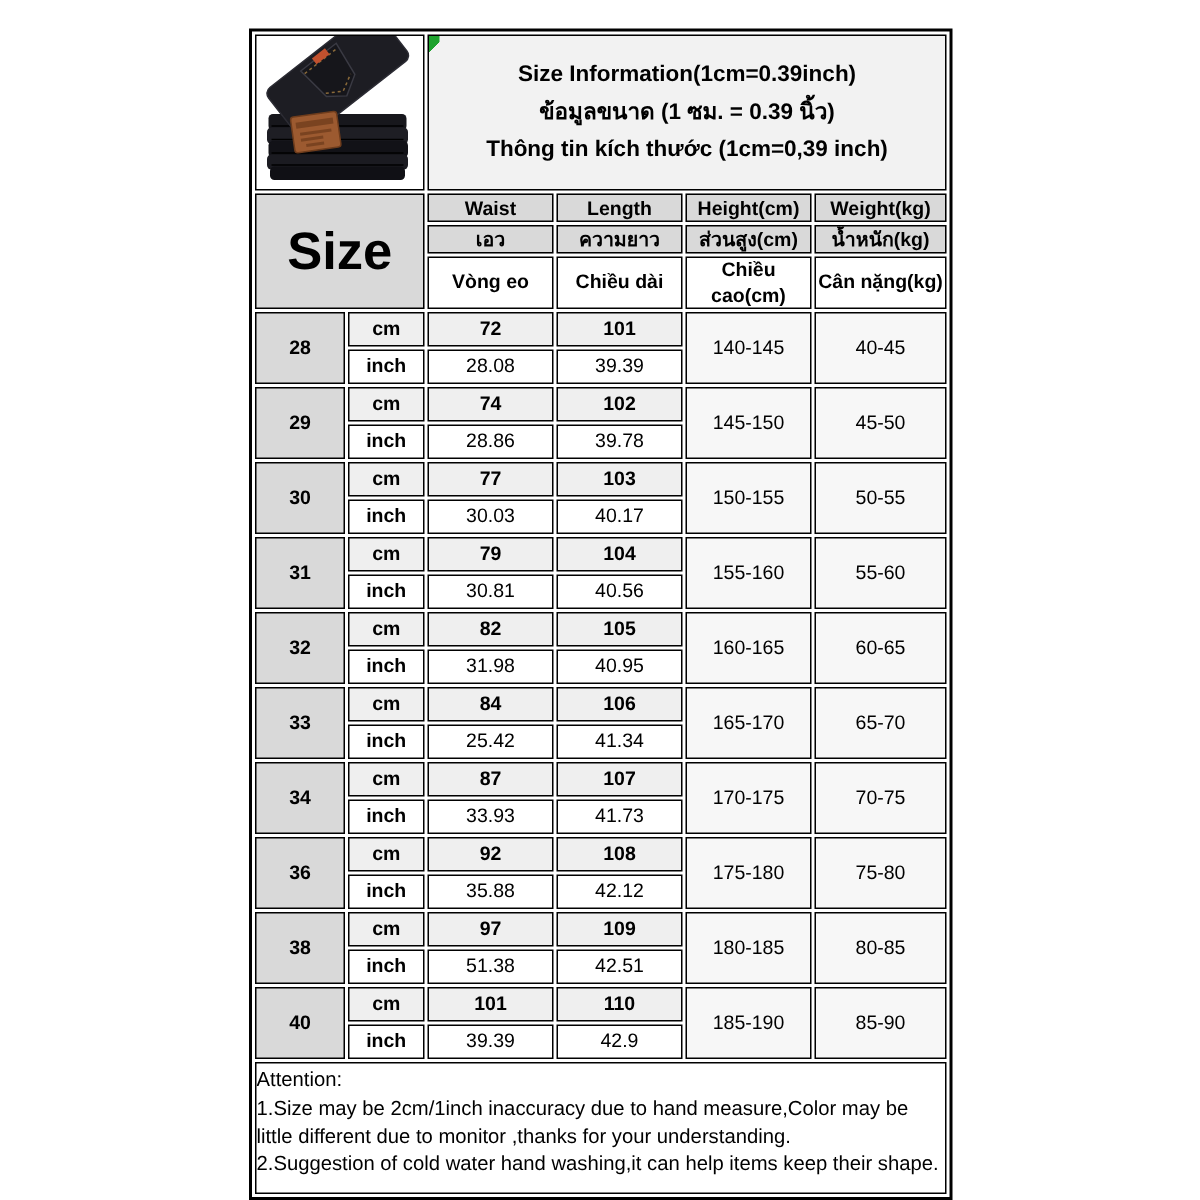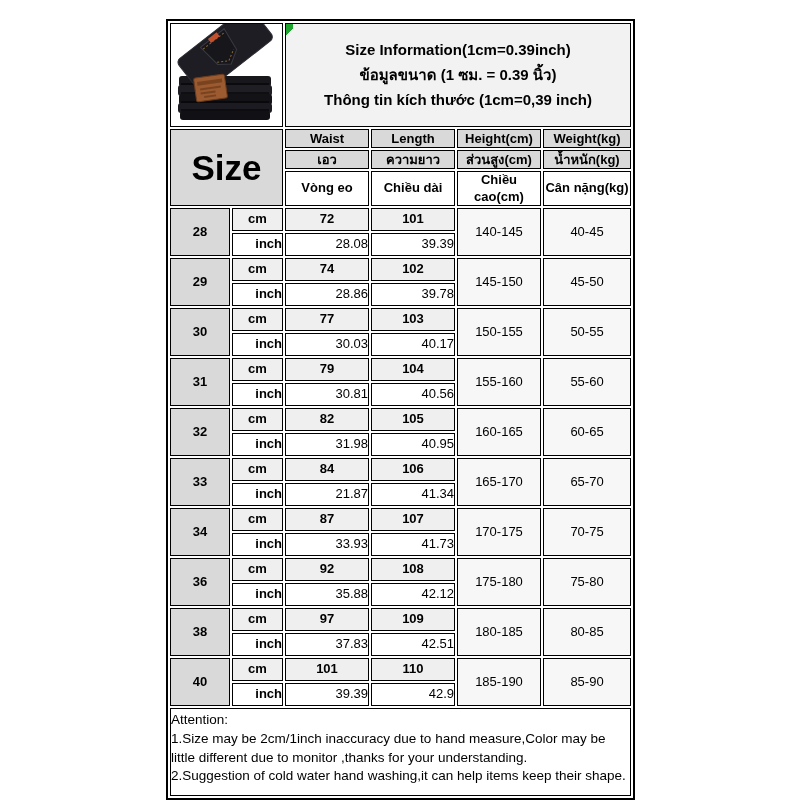--- a/index.html
+++ b/index.html
@@ -15,21 +15,21 @@
   .title-cell{background:#f2f2f2;font-weight:700;font-size:15px;position:relative;}
   .title-cell .tline{white-space:nowrap;line-height:1.65;}
   .g-mark{position:absolute;left:0;top:0;width:7px;height:13px;
     background:linear-gradient(135deg,#1ea32e 0%,#1ea32e 55%,transparent 56%);}
   .size-cell{background:#d9d9d9;font-weight:700;font-size:35px;}
   .hdr-g{background:#d9d9d9;font-weight:700;}
   .hdr-w{background:#ffffff;font-weight:700;}
   .num-cell{background:#d9d9d9;font-weight:700;margin-left:48px;}
   .unit{font-weight:700;}
   .cmbg{background:#efefef;}
-  .whbg{background:#ffffff;text-align:right;}
+  .whbg{background:#ffffff;}
   .rangebg{background:#f7f7f7;font-weight:400;}
   .b{font-weight:700;}
   .n{font-weight:400;}
   .att-cell{background:#fff;text-align:left;vertical-align:top;padding:2px 0;font-size:13.5px;line-height:1.4;font-weight:400;}
   .att-cell p{margin:0;}
 </style>
 </head>
 <body>
 
 <div class="sheet">
@@ -179,21 +179,21 @@
   <tr class="r-d">
     <td class="num-cell" rowspan="2">33</td>
     <td class="unit cmbg">cm</td>
     <td class="cmbg b">84</td>
     <td class="cmbg b">106</td>
     <td class="rangebg" rowspan="2">165-170</td>
     <td class="rangebg" rowspan="2">65-70</td>
   </tr>
   <tr class="r-d">
     <td class="unit whbg">inch</td>
-    <td class="whbg n">21.87</td>
+    <td class="whbg n">25.42</td>
     <td class="whbg n">41.34</td>
   </tr>
 
   <tr class="r-d">
     <td class="num-cell" rowspan="2">34</td>
     <td class="unit cmbg">cm</td>
     <td class="cmbg b">87</td>
     <td class="cmbg b">107</td>
     <td class="rangebg" rowspan="2">170-175</td>
     <td class="rangebg" rowspan="2">70-75</td>
@@ -221,21 +221,21 @@
   <tr class="r-d">
     <td class="num-cell" rowspan="2">38</td>
     <td class="unit cmbg">cm</td>
     <td class="cmbg b">97</td>
     <td class="cmbg b">109</td>
     <td class="rangebg" rowspan="2">180-185</td>
     <td class="rangebg" rowspan="2">80-85</td>
   </tr>
   <tr class="r-d">
     <td class="unit whbg">inch</td>
-    <td class="whbg n">37.83</td>
+    <td class="whbg n">51.38</td>
     <td class="whbg n">42.51</td>
   </tr>
 
   <tr class="r-d">
     <td class="num-cell" rowspan="2">40</td>
     <td class="unit cmbg">cm</td>
     <td class="cmbg b">101</td>
     <td class="cmbg b">110</td>
     <td class="rangebg" rowspan="2">185-190</td>
     <td class="rangebg" rowspan="2">85-90</td>

